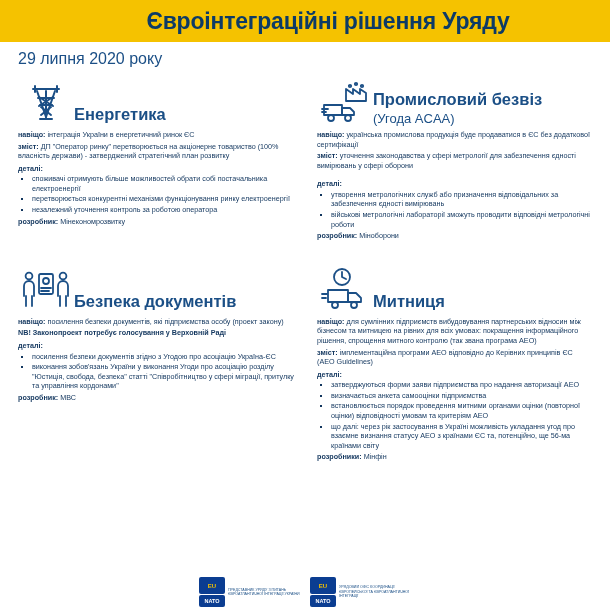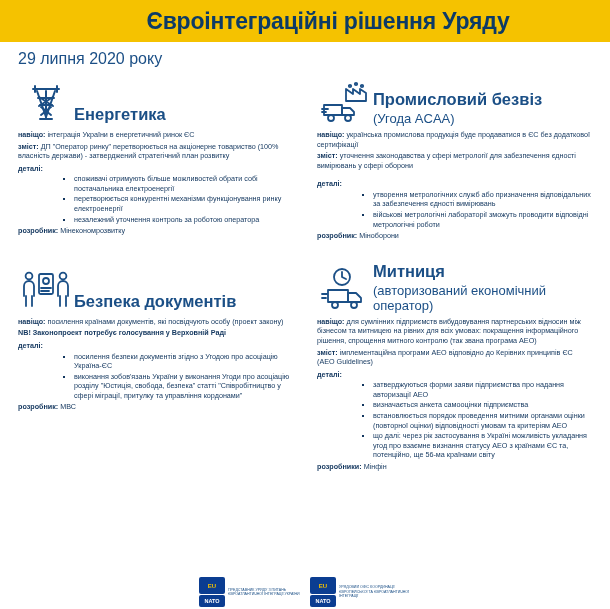--- a/index.html
+++ b/index.html
@@ -90,21 +90,20 @@
   .label {
     font-weight: bold;
   }
   ul.details {
     margin: 1px 0 0 0;
     padding-left: 14px;
   }
   ul.details li {
     margin-bottom: 1px;
     list-style: square;
-    margin-left: 42px;
   }
   .details-label {
     font-weight: bold;
     margin-top: 3px;
   }
   .dev-label {
     font-weight: bold;
     margin-top: 2px;
   }
   .dev-line {
@@ -277,21 +276,21 @@
               <path d="M38 30 V20 a5 5 0 0 1 10 0 V30"></path>
               <path d="M40 30 V40 M46 30 V40"></path>
             </g>
           </svg>
         </div>
         <div class="sect-title">Безпека документів</div>
       </div>
       <div class="body-txt">
         <div class="kv">
           <span class="label">навіщо:</span>
-          <span>посилення країнами документів, які посвідчують особу (проект закону)</span>
+          <span>посилення безпеки документів, які підприємства особу (проект закону)</span>
         </div>
         <div class="kv">
           <span class="label">NB! Законопроект потребує голосування у Верховній Раді</span>
         </div>
         <div class="details-label">деталі:</div>
         <ul class="details">
           <li>посилення безпеки документів згідно з Угодою про асоціацію Україна-ЄС</li>
           <li>виконання зобов'язань України у виконання Угоди про асоціацію розділу "Юстиція, свобода, безпека" статті "Співробітництво у сфері міграції, притулку та управління кордонами"</li>
         </ul>
         <div class="dev-label">
@@ -311,21 +310,20 @@
               <path d="M8 24 H28 V36 H8 Z"></path>
               <path d="M28 27 H36 L41 32 V36 H28 Z"></path>
               <circle cx="15" cy="39" r="3"></circle>
               <circle cx="34" cy="39" r="3"></circle>
               <path d="M2 28 H7 M2 32 H6"></path>
             </g>
           </svg>
         </div>
         <div>
           <div class="sect-title">Митниця</div>
-          <span class="sect-sub">(авторизований економічний оператор)</span>
         </div>
       </div>
       <div class="body-txt">
         <div class="kv">
           <span class="label">навіщо:</span>
           <span>для сумлінних підприємств вибудовування партнерських відносин між бізнесом та митницею на рівних для всіх умовах: покращення інформаційного рішення, спрощення митного контролю (так звана програма АЕО)</span>
         </div>
         <div class="kv">
           <span class="label">зміст:</span>
           <span>імплементаційна програми АЕО відповідно до Керівних принципів ЄС (AEO Guidelines)</span>

